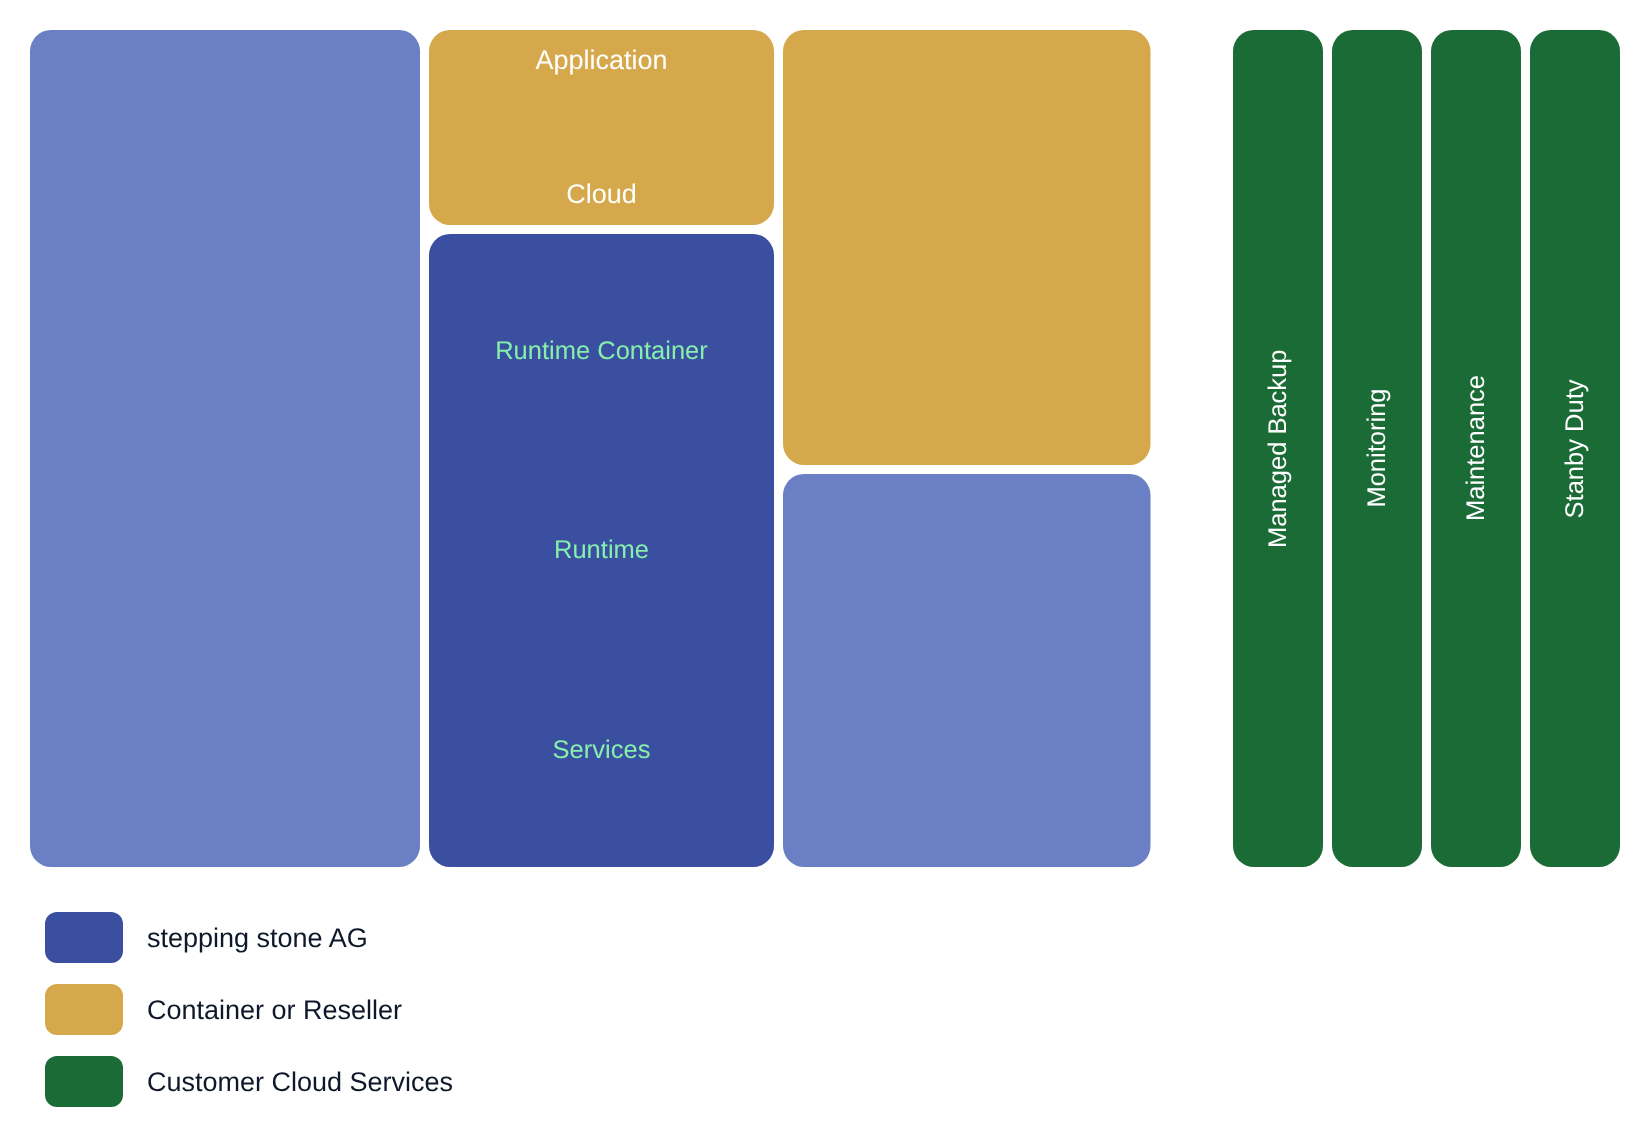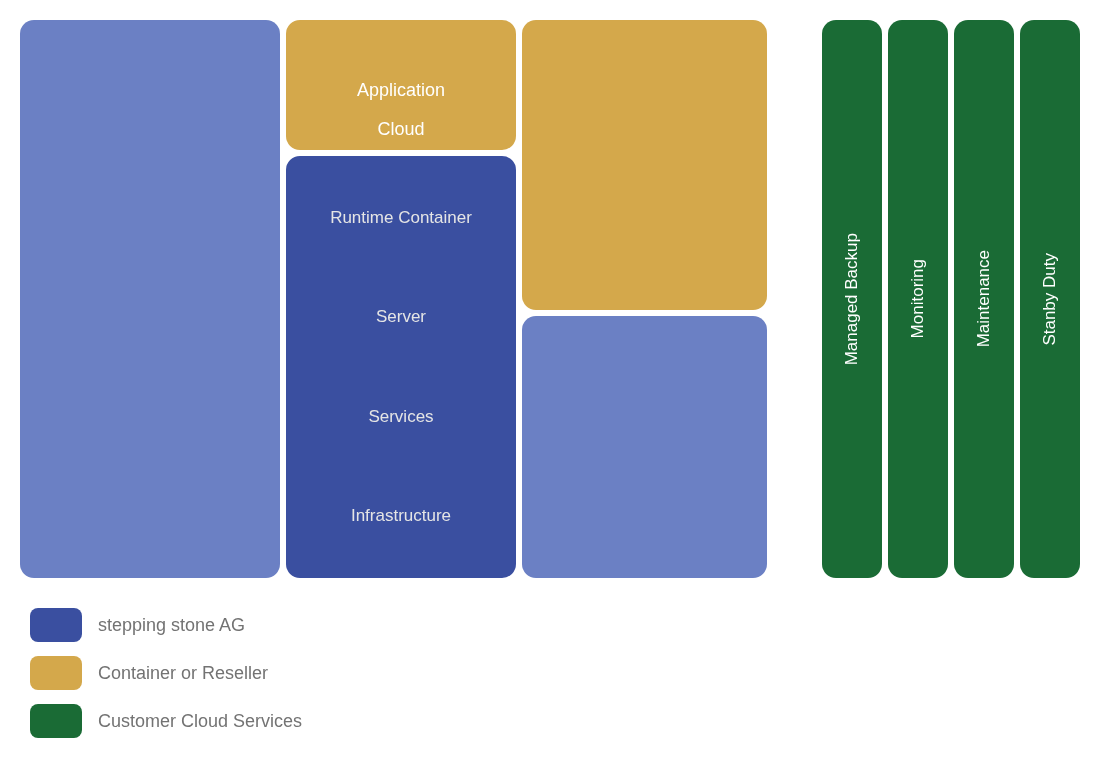--- a/index.html
+++ b/index.html
@@ -40,35 +40,35 @@
       width: 230px;
       flex-shrink: 0;
     }
 
     .block-yellow-top {
       background: #d4a84b;
       border-radius: 14px;
       display: flex;
       flex-direction: column;
       align-items: center;
-      justify-content: flex-end;
+      justify-content: space-between;
       color: white;
       font-size: 18px;
       flex: 0 0 130px;
       padding: 10px;
     }
 
     .block-blue-tall {
       background: #3a4fa0;
       border-radius: 14px;
       display: flex;
       flex-direction: column;
       align-items: center;
       justify-content: space-around;
-      color: #e5e5e5;
+      color: #86efac;
       font-size: 17px;
       flex: 1;
       padding: 12px 10px;
     }
 
     .block-blue-tall .row-item {
       text-align: center;
       width: 100%;
     }
 
@@ -131,21 +131,21 @@
 
     .legend-swatch {
       width: 52px;
       height: 34px;
       border-radius: 8px;
       flex-shrink: 0;
     }
 
     .legend-label {
       font-size: 18px;
-      color: #737373;
+      color: #0f172a;
     }
 
     .swatch-blue { background: #3a4fa0; }
     .swatch-yellow { background: #d4a84b; }
     .swatch-green { background: #1a6b35; }
 
     
     .gap-spacer { flex: 1; }
   </style>
 </head>
@@ -156,23 +156,22 @@
   <div class="col-blue-full">
   </div>
 
   <div class="col-stack">
     <div class="block-yellow-top">
       <span style="margin-bottom:18px;">Application</span>
       <span>Cloud</span>
     </div>
     <div class="block-blue-tall">
       <div class="row-item">Runtime Container</div>
-      <div class="row-item">Server</div>
+      <div class="row-item">Runtime</div>
       <div class="row-item">Services</div>
-      <div class="row-item">Infrastructure</div>
     </div>
   </div>
 
   <div class="col-stack2">
     <div class="block-yellow-large"></div>
     <div class="block-blue-bottom"></div>
   </div>
 
   <div class="gap-spacer"></div>
 

